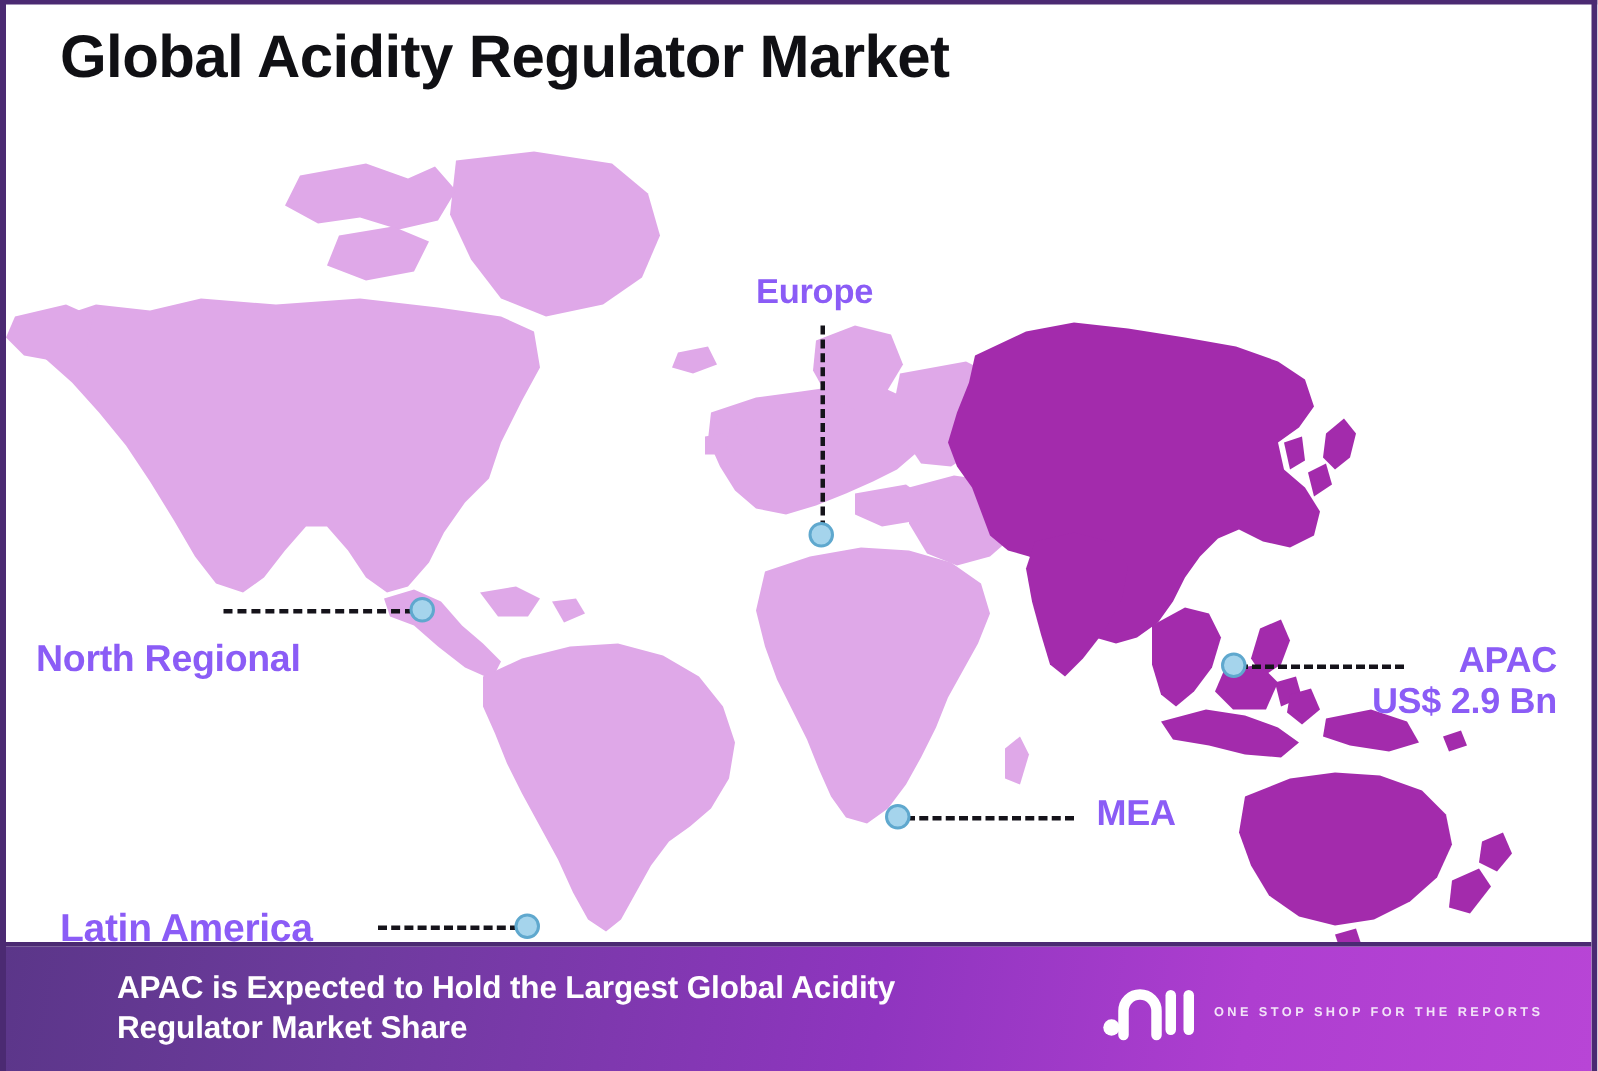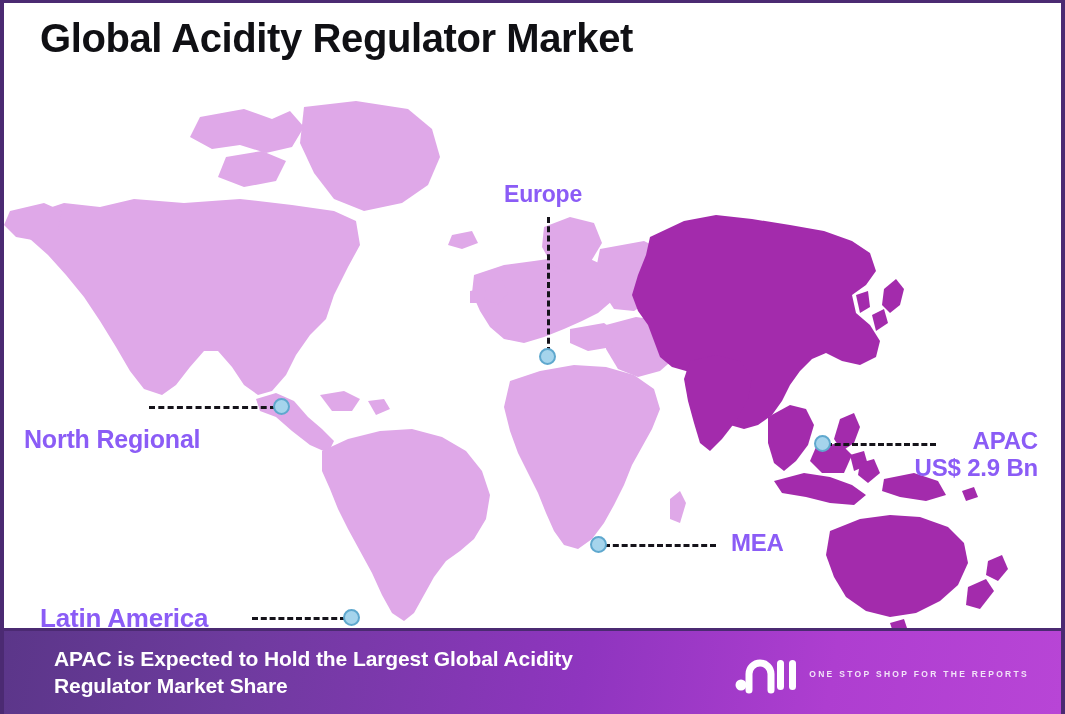--- a/index.html
+++ b/index.html
@@ -125,21 +125,21 @@
     border-top:3px solid #4B2A72;
   }
   #banner-text{
     color:#ffffff;
     font-size:21px;
     font-weight:bold;
     line-height:1.28;
     letter-spacing:-0.1px;
     max-width:690px;
   }
-  #banner-text .banner-line{ display:block; }
+  #banner-text .banner-line{ display:block;margin-left:24px; }
 
   
   #logo{
     display:flex;
     align-items:center;
     gap:12px;
     padding-right:6px;
   }
   #logo-mark{ flex:0 0 auto; }
   #logo-text-block{ display:flex; flex-direction:column; line-height:1; }

